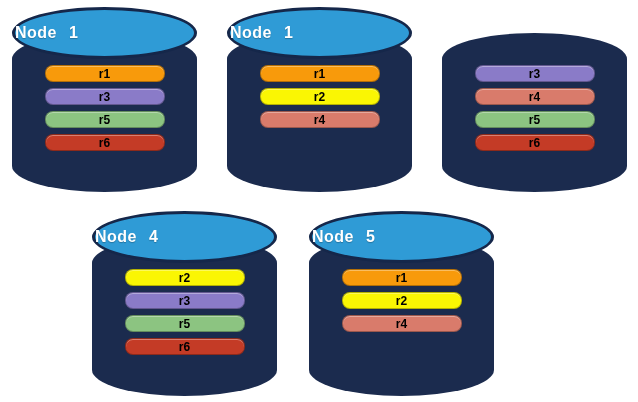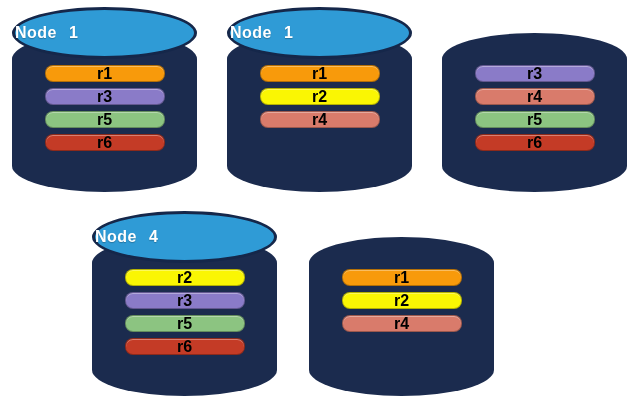--- a/index.html
+++ b/index.html
@@ -41,21 +41,21 @@
     position: absolute; top: 58px; left: 50%;
     transform: translateX(-50%);
     width: 120px;
     display: flex; flex-direction: column; gap: 6px;
     z-index: 3;
   }
   .bar {
     height: 17px;
     border-radius: 8px;
     display: flex; align-items: center; justify-content: center;
-    font-weight: bold; font-size: 16px; color: #000000;
+    font-weight: bold; font-size: 12px; color: #000000;
     border: 1px solid rgba(0,0,0,0.28);
     box-shadow: inset 0 1px 0 rgba(255,255,255,0.35);
     box-sizing: border-box;
   }
 </style>
 </head>
 <body>
 
 <div class="canvas">
   <div class="row row-top">
@@ -103,20 +103,23 @@
     <div class="bars">
           <div class="bar" style="background: rgb(250, 246, 3);">r2</div>
           <div class="bar" style="background: rgb(138, 123, 200);">r3</div>
           <div class="bar" style="background: rgb(140, 196, 129);">r5</div>
           <div class="bar" style="background: rgb(196, 59, 38);">r6</div>
         </div>
   </div>
 
   <div class="cylinder">
     <div class="cyl-body" style="background: rgb(27, 43, 78);"></div>
+    <div class="cyl-top" style="background: rgb(47, 155, 214); border-color: rgb(21, 39, 74);">
+      <span class="node-title">Node 5</span>
+    </div>
     <div class="bars">
           <div class="bar" style="background: rgb(248, 154, 11);">r1</div>
           <div class="bar" style="background: rgb(250, 246, 3);">r2</div>
           <div class="bar" style="background: rgb(217, 123, 107);">r4</div>
         </div>
   </div>
 </div>
 </div>
 
 </body></html>

